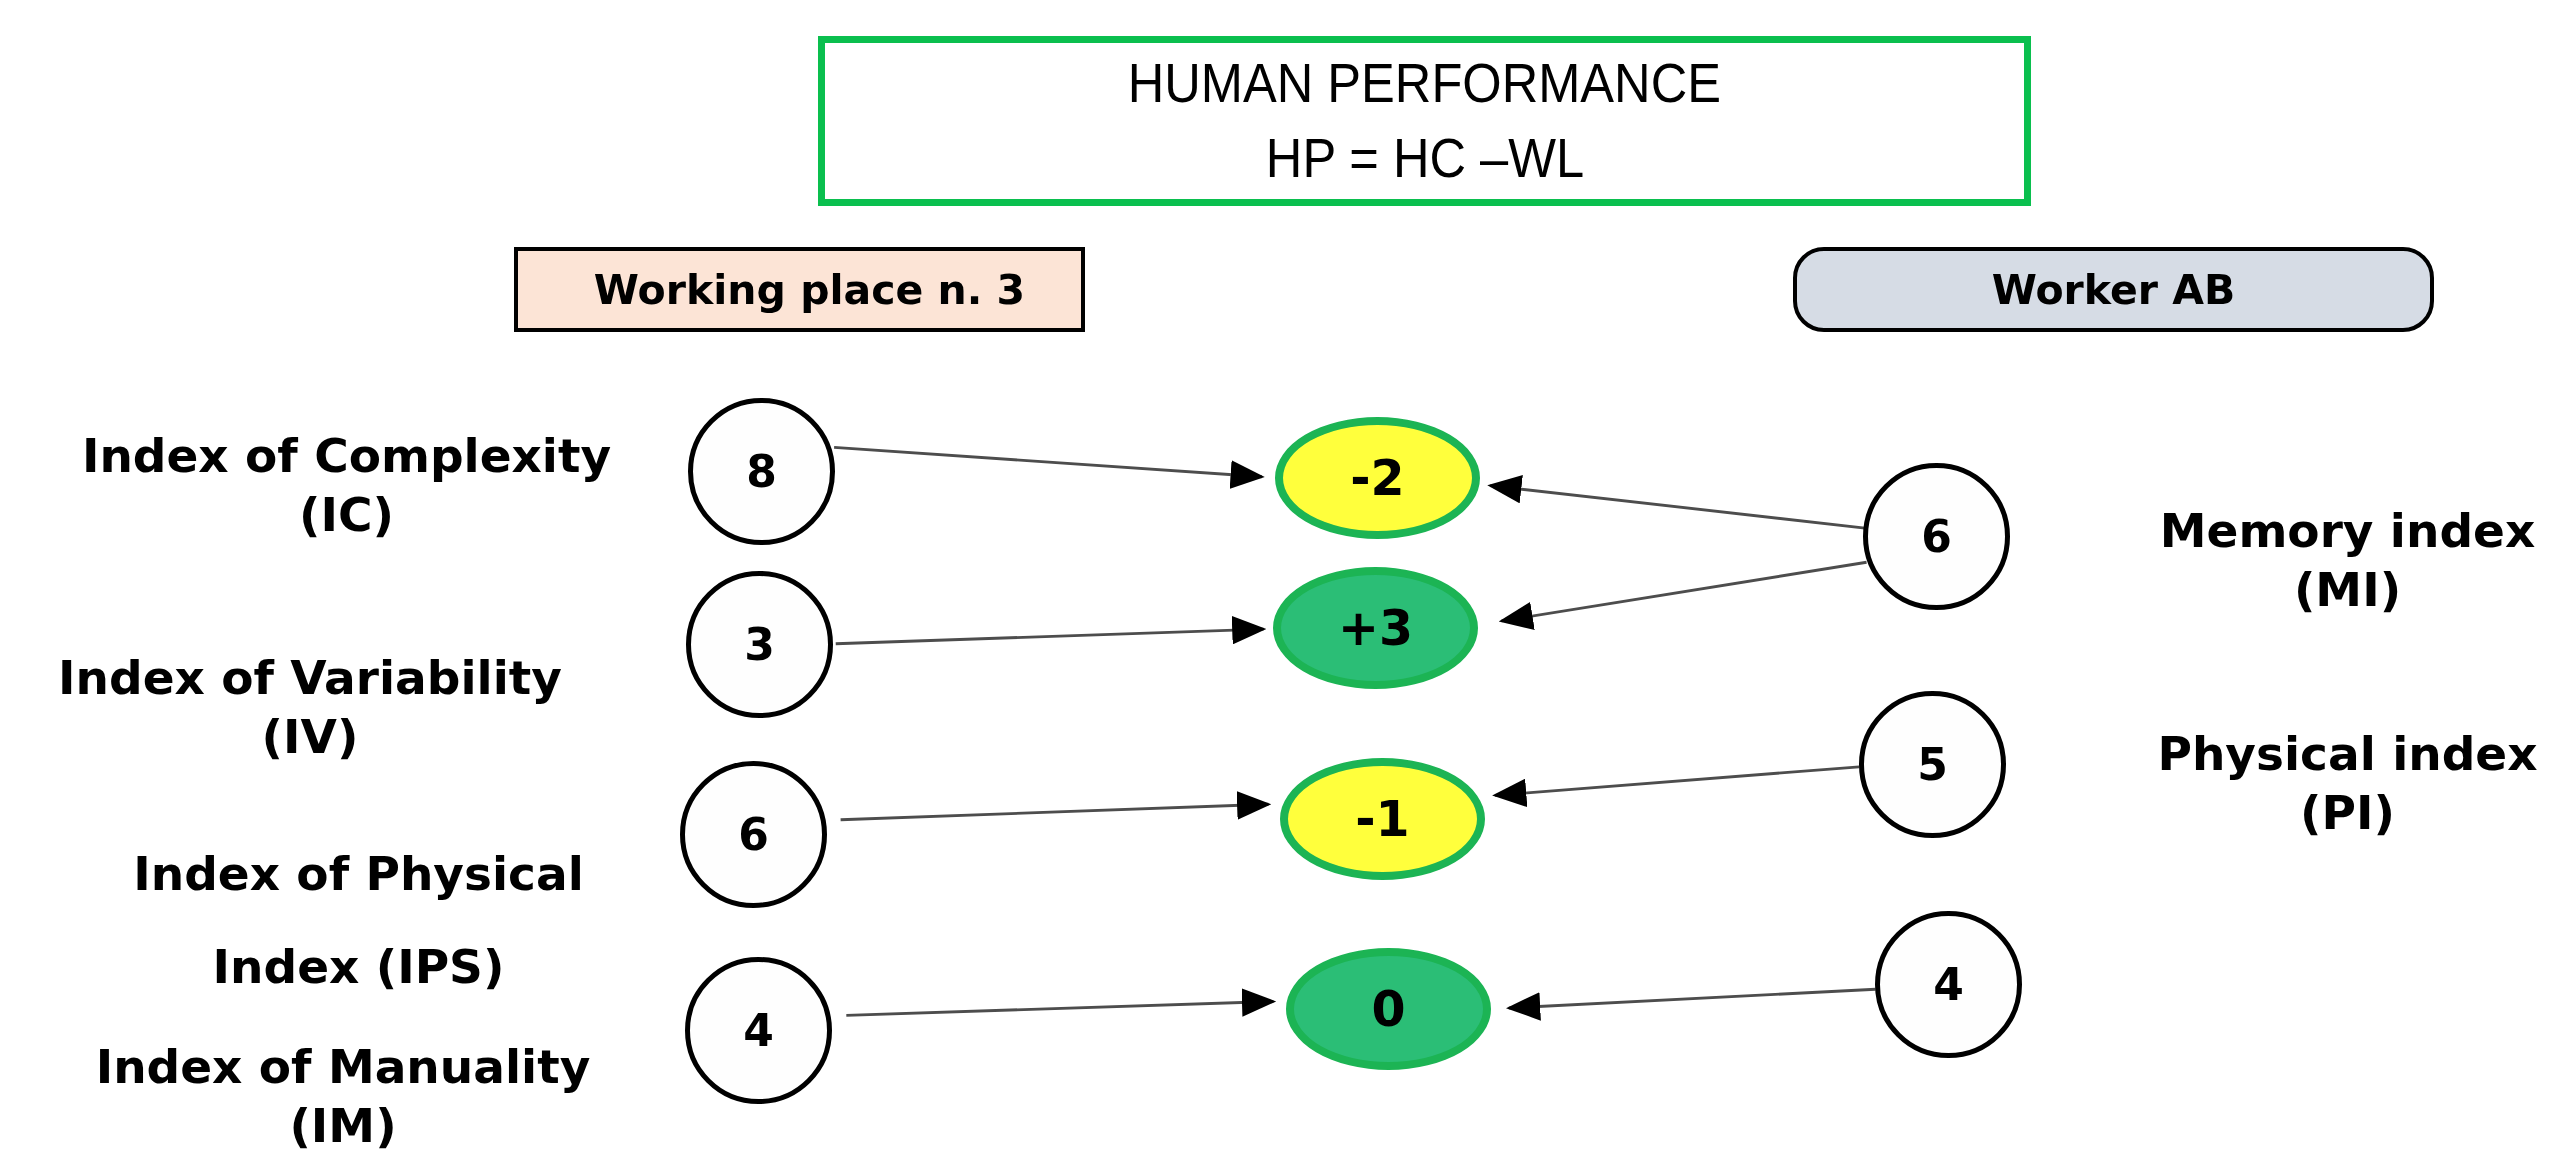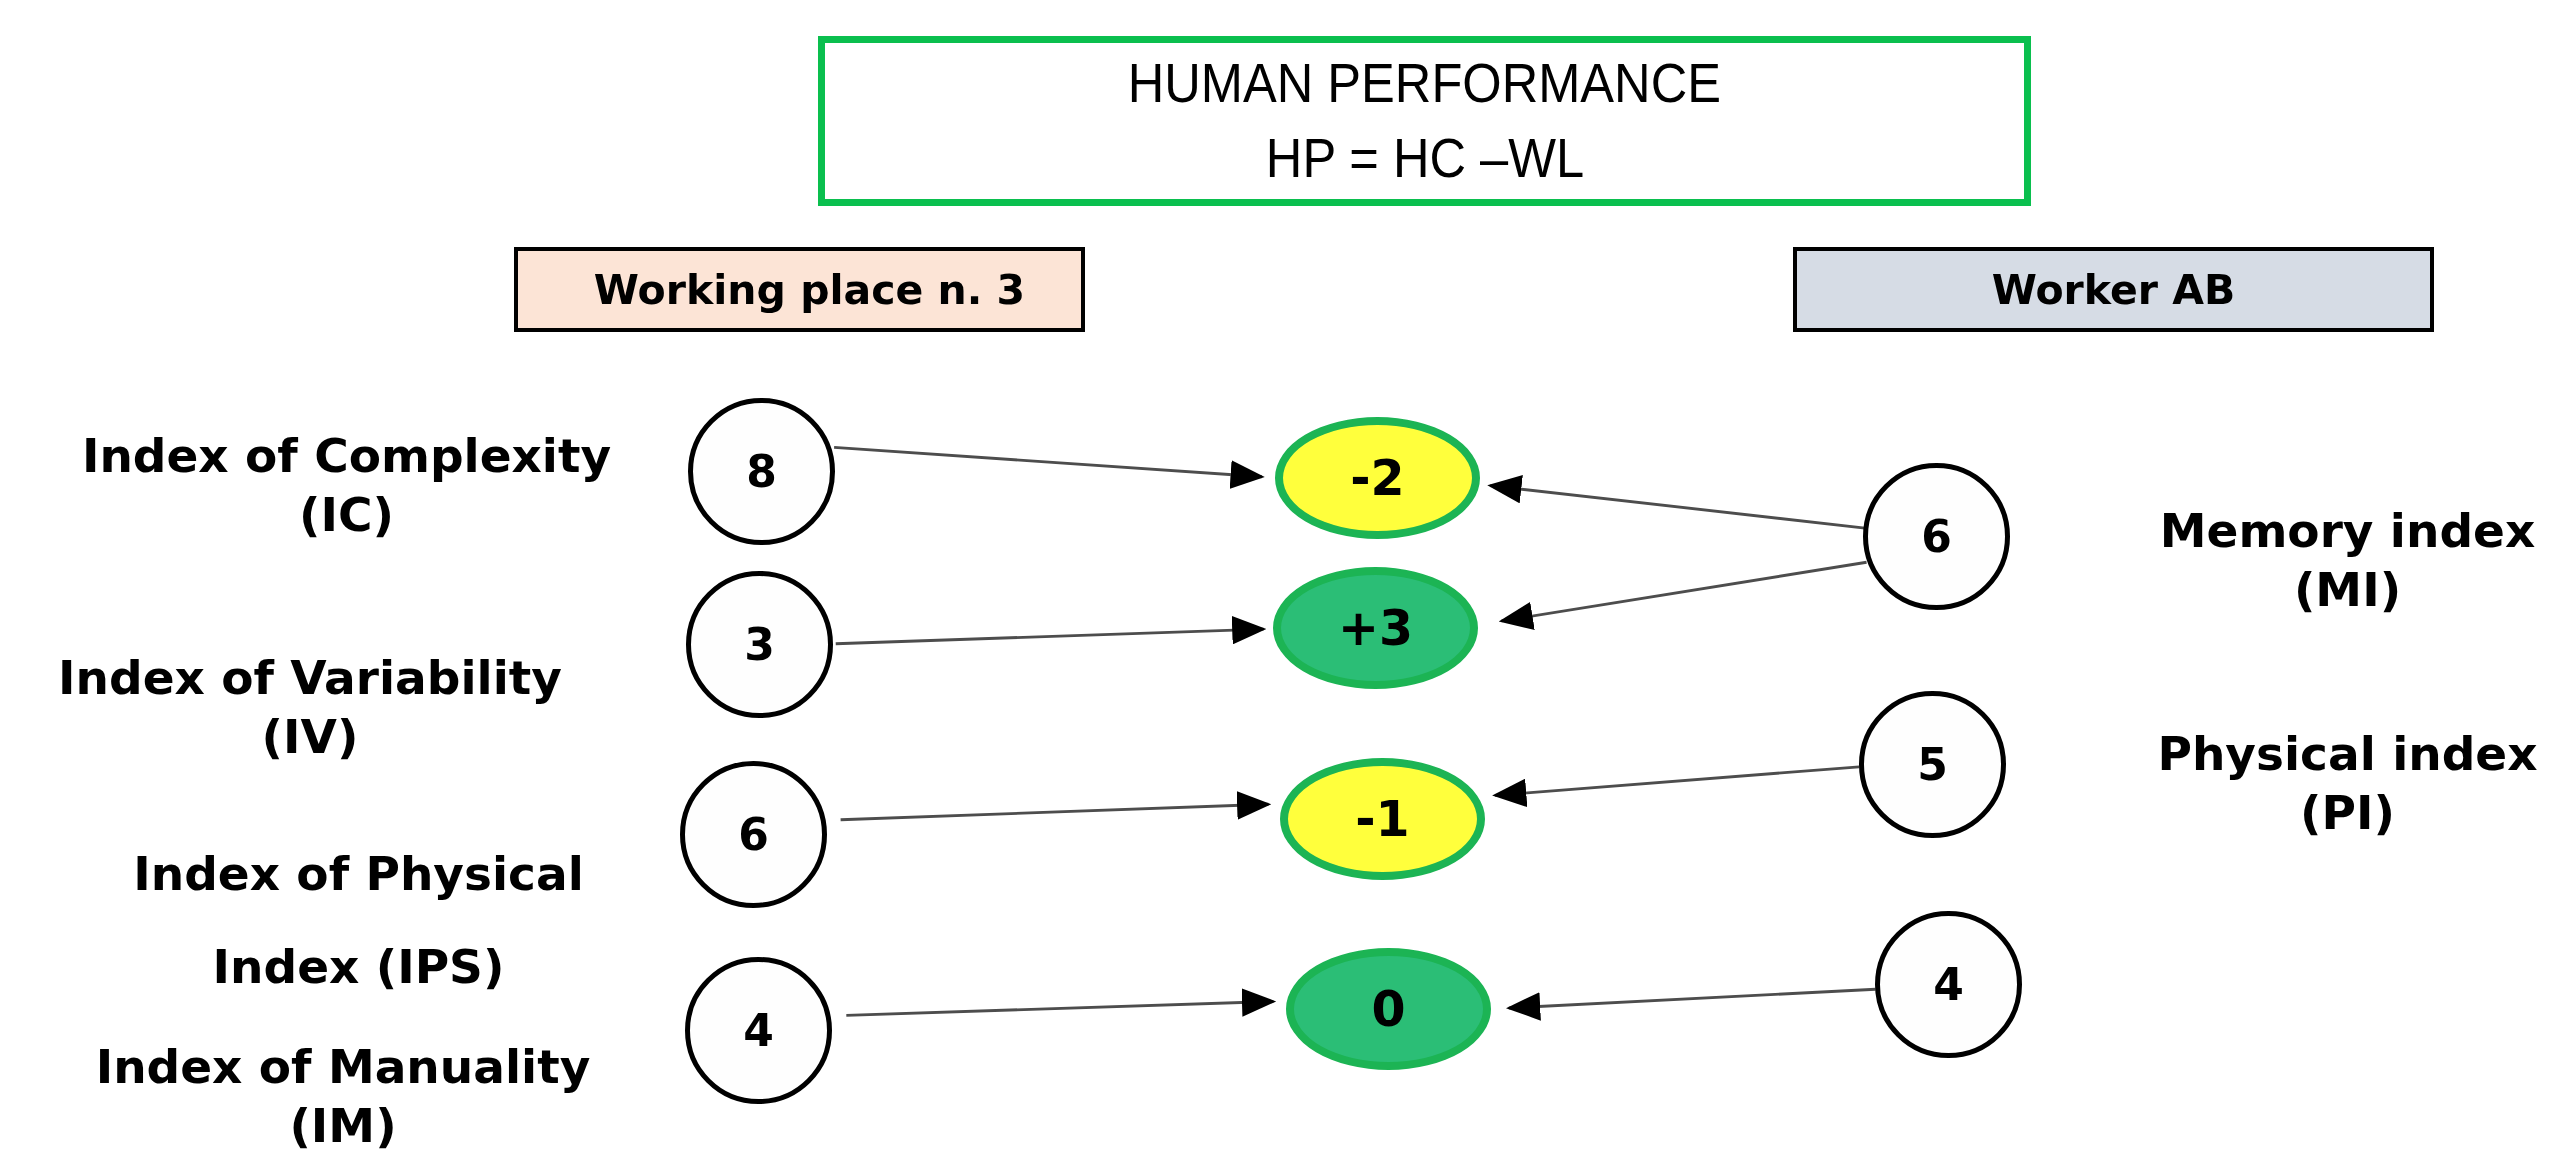--- a/index.html
+++ b/index.html
@@ -69,21 +69,21 @@
       <line x1="2301" y1="1214" x2="1851" y2="1237" marker-end="url(#ah)"></line>
     </g>
   </svg>
 
   <div class="abs title-box" style="border-color: rgb(10, 191, 78);">
     <div class="title-line">HUMAN PERFORMANCE</div>
     <div class="title-line">HP = HC –WL</div>
   </div>
 
   <div class="abs hdr hdr-workplace" style="background-color: rgb(252, 228, 214); padding-left: 20px;">Working place n. 3</div>
-  <div class="abs hdr hdr-worker" style="background-color: rgb(214, 220, 229);">Worker AB</div>
+  <div class="abs hdr hdr-worker" style="background-color: rgb(214, 220, 229); border-radius: 31px;">Worker AB</div>
 
   <div class="abs lbl" style="left:24.5px;top:426px;width:644px;">
     <div>Index of Complexity</div>
     <div>(IC)</div>
   </div>
   <div class="abs lbl" style="left:0px;top:648px;width:620px;">
     <div>Index of Variability</div>
     <div>(IV)</div>
   </div>
   <div class="abs lbl" style="left:73px;top:844px;width:571px;gap:34px;">

